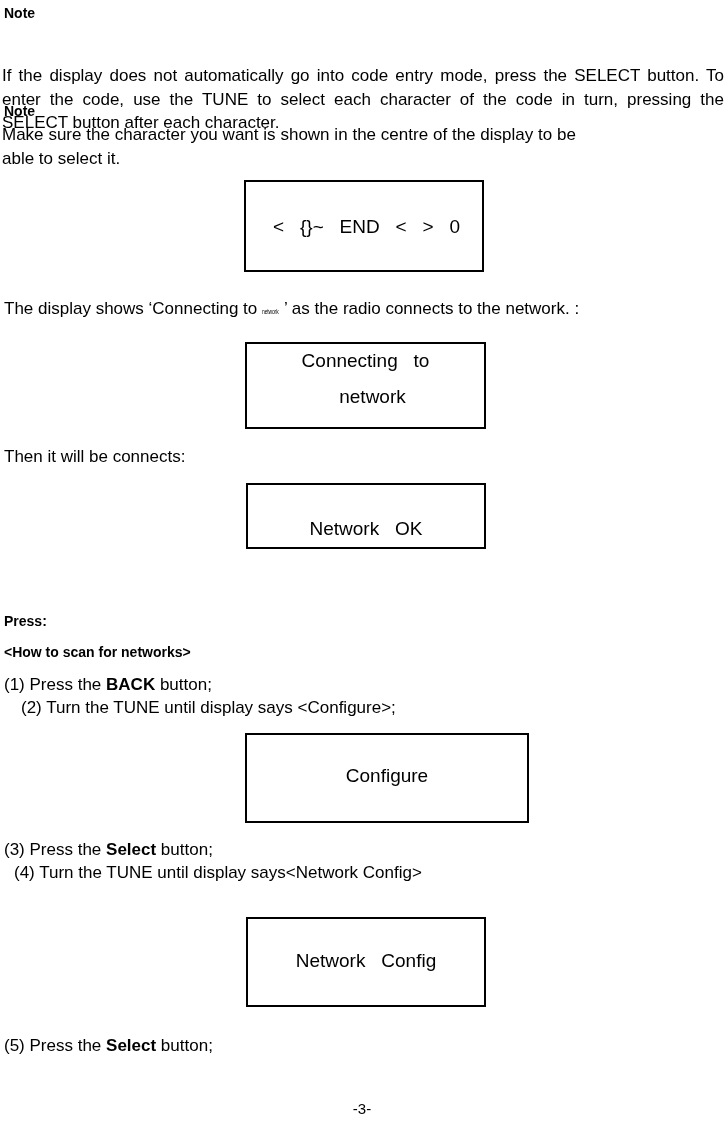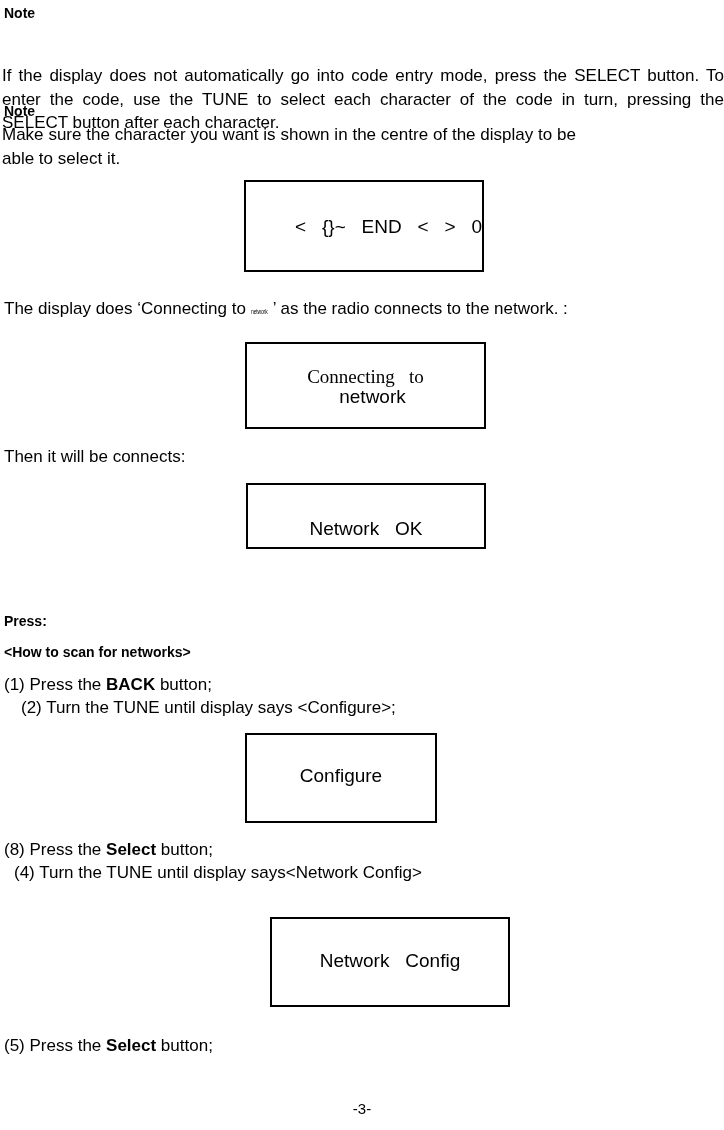--- a/index.html
+++ b/index.html
@@ -80,35 +80,33 @@
     left: 244px;
     top: 180px;
     width: 240px;
     height: 92px;
   }
   #lcd-code-entry .lcd-line {
     position: absolute;
     left: 5px;
     right: 0;
     top: 32px;
-    text-align: right;
   }
 
   
   #lcd-connecting {
     left: 245px;
     top: 342px;
     width: 241px;
     height: 87px;
   }
   #lcd-connecting .l1 {
     position: absolute;
     left: 0; right: 0;
-    top: 20px;
-    font-family: Liberation Serif, serif;
+    top: 4px;
   }
   #lcd-connecting .l2 {
     position: absolute;
     left: 0; right: 0;
     top: 40px;
     padding-left: 14px;
   }
 
   
   #lcd-network-ok {
@@ -120,36 +118,35 @@
   #lcd-network-ok .lcd-line {
     position: absolute;
     left: 0; right: 0;
     top: 31px;
   }
 
   
   #lcd-configure {
     left: 245px;
     top: 733px;
-    width: 192px;
+    width: 284px;
     height: 90px;
   }
   #lcd-configure .lcd-line {
     position: absolute;
     left: 0; right: 0;
     top: 28px;
   }
 
   
   #lcd-network-config {
     left: 246px;
     top: 917px;
     width: 240px;
     height: 90px;
-    margin-left: 24px;
   }
   #lcd-network-config .lcd-line {
     position: absolute;
     left: 0; right: 0;
     top: 29px;
   }
 
   
   .abs { position: absolute; }
 
@@ -189,21 +186,21 @@
 
   <div class="note-head abs" id="note-2-head">Note</div>
 
   <div class="para abs" id="note-2-body">Make sure the character you want is shown in the centre of the display to be able to select it.</div>
 
   <div class="lcd" id="lcd-code-entry">
     <div class="lcd-line">&lt;   {}~   END   &lt;   &gt;   0</div>
   </div>
 
   <div class="para left abs" id="line-display-shows">
-    <span>The display does ‘Connecting to </span><span class="tiny-net">network</span><span>’ as the radio connects to the network. :</span>
+    <span>The display shows ‘Connecting to </span><span class="tiny-net">network</span><span>’ as the radio connects to the network. :</span>
   </div>
 
   <div class="lcd" id="lcd-connecting">
     <div class="lcd-line l1">Connecting   to</div>
     <div class="lcd-line l2">network</div>
   </div>
 
   <div class="para left abs" id="line-then-displayed">Then it will be connects:</div>
 
   <div class="lcd" id="lcd-network-ok">
@@ -220,21 +217,21 @@
 
   <div class="para left abs" id="step-2">
     <span>(2) Turn the TUNE until display says &lt;Configure&gt;;</span><b></b><span></span>
   </div>
 
   <div class="lcd" id="lcd-configure">
     <div class="lcd-line">Configure</div>
   </div>
 
   <div class="para left abs" id="step-3">
-    <span>(8) Press the </span><b>Select</b><span> button;</span>
+    <span>(3) Press the </span><b>Select</b><span> button;</span>
   </div>
 
   <div class="para left abs" id="step-4">
     <span>(4) Turn the TUNE until display says&lt;Network Config&gt;</span><b></b><span></span>
   </div>
 
   <div class="lcd" id="lcd-network-config">
     <div class="lcd-line">Network   Config</div>
   </div>
 

